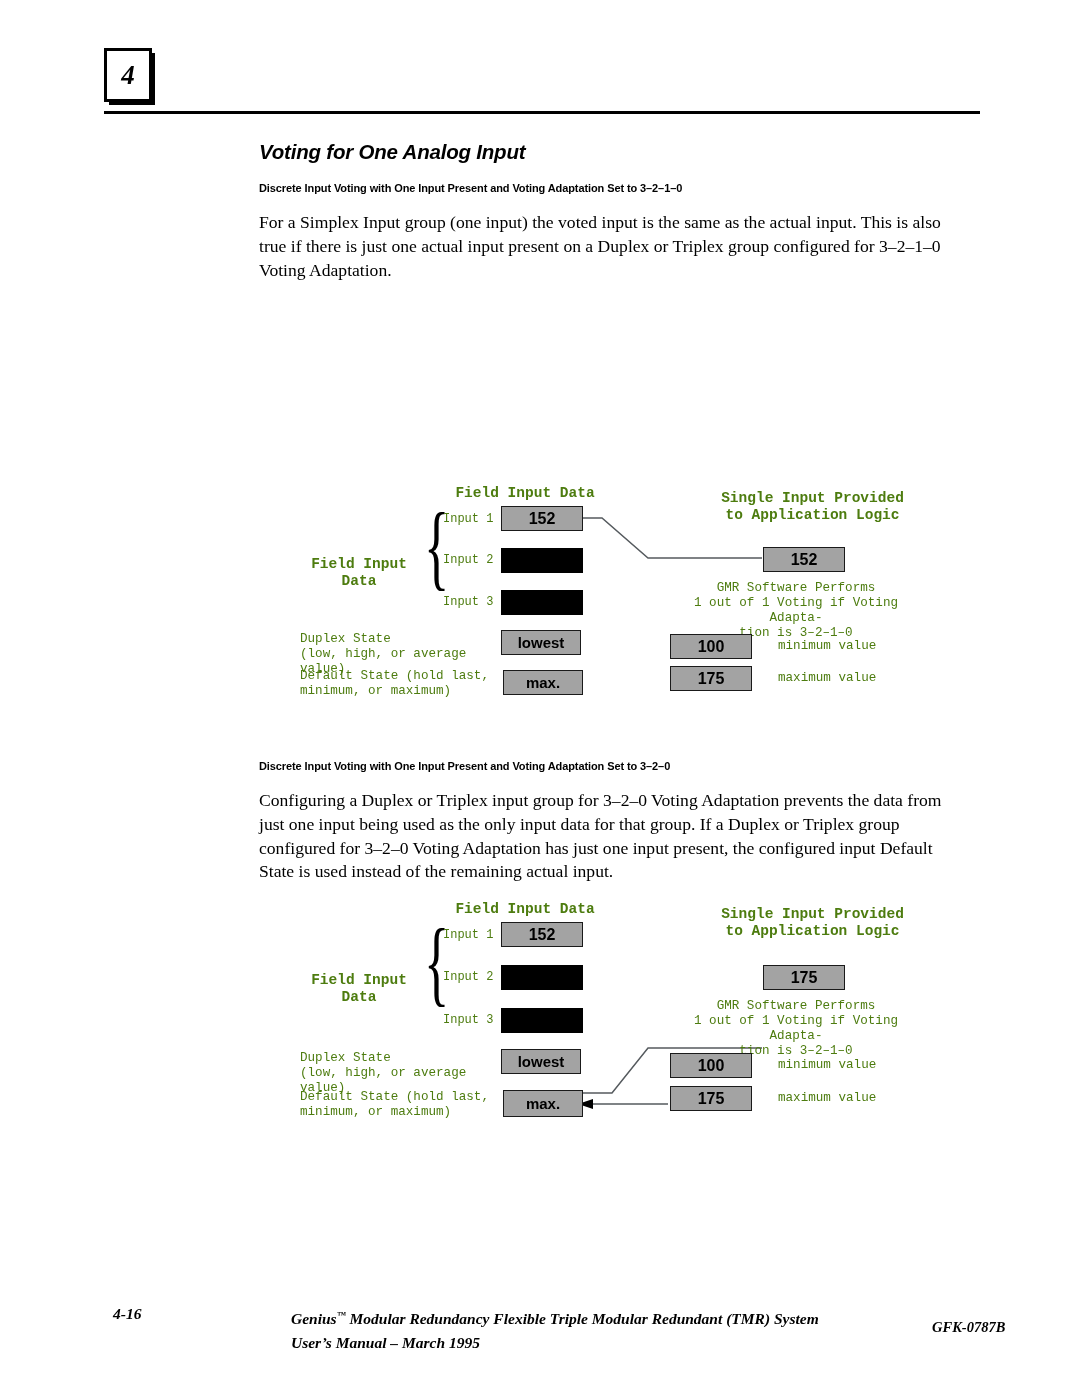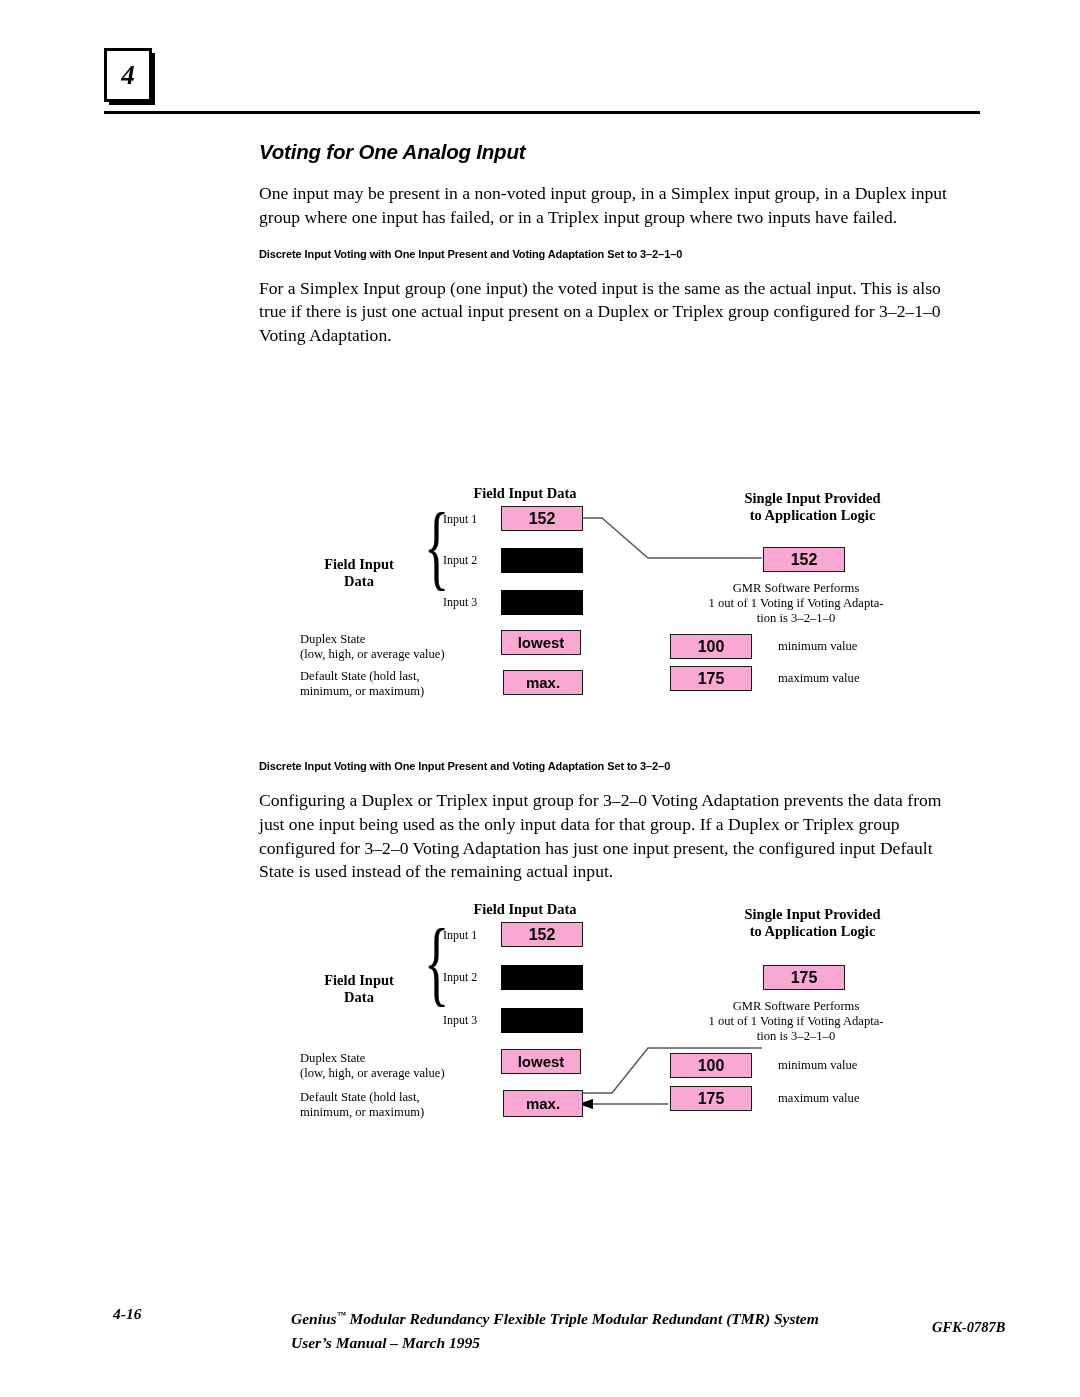--- a/index.html
+++ b/index.html
@@ -91,22 +91,22 @@
 
   
   .figure {
     position: absolute;
     left: 0;
     top: 0;
     width: 1080px;
   }
   .fig-el {
     position: absolute;
-    font-family: Liberation Serif, serif;
-    color: #000000;
+    font-family: Liberation Mono, monospace;
+    color: #4d7c0f;
   }
   .fig-title {
     font-weight: bold;
     font-size: 14.5px;
     text-align: center;
     line-height: 17px;
     white-space: nowrap;
   }
   .fig-label {
     font-size: 12px;
@@ -114,21 +114,21 @@
     white-space: nowrap;
   }
   .fig-small {
     font-size: 12.6px;
     line-height: 15px;
     text-align: center;
   }
   .fig-small.left-align { text-align: left; }
   .box {
     border: 1.6px solid #1a1a1a;
-    background: #f9a8d4;
+    background: #a3a3a3;
     font-family: "Liberation Sans", sans-serif;
     font-weight: bold;
     font-size: 16px;
     display: flex;
     align-items: center;
     justify-content: center;
     box-sizing: border-box;
   }
   .box.filled {
     background: #000000;
@@ -194,21 +194,20 @@
 <body>
 
 <div class="chapter-tab">
   <div class="shadow"></div>
   <div class="plate">4</div>
 </div>
 <div class="header-rule"></div>
 
 <div class="content">
   <h2 class="section-title">Voting for One Analog Input</h2>
-  <p class="para">One input may be present in a non-voted input group, in a Simplex input group, in a Duplex input group where one input has failed, or in a Triplex input group where two inputs have failed.</p>
   <h3 class="sub-title">Discrete Input Voting with One Input Present and Voting  Adaptation  Set  to  3–2–1–0</h3>
   <p class="para">For a Simplex Input group (one input) the voted input is the same as the actual input. This is also true if there is just one actual input present on a Duplex or Triplex group configured  for  3–2–1–0  Voting Adaptation.</p>
 </div>
 
 <div class="figure">
 
   <svg class="connector" width="1080" height="1397">
     <polyline points="583,518 602,518 648,558 762,558" fill="none" stroke="#555a5e" stroke-width="1.5"></polyline>
   </svg>
 

